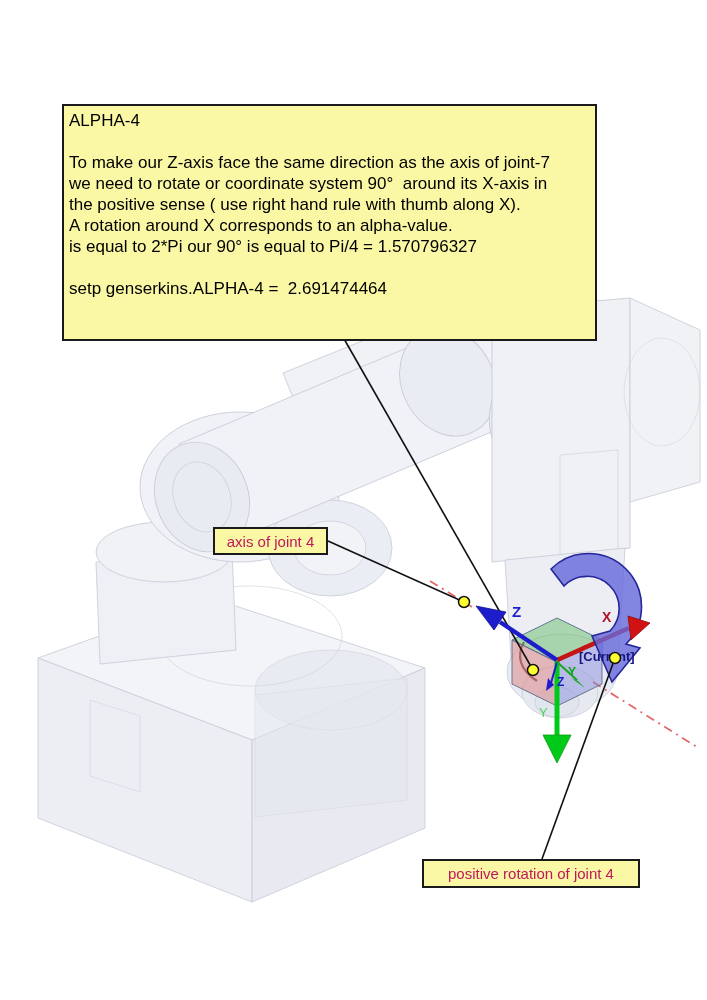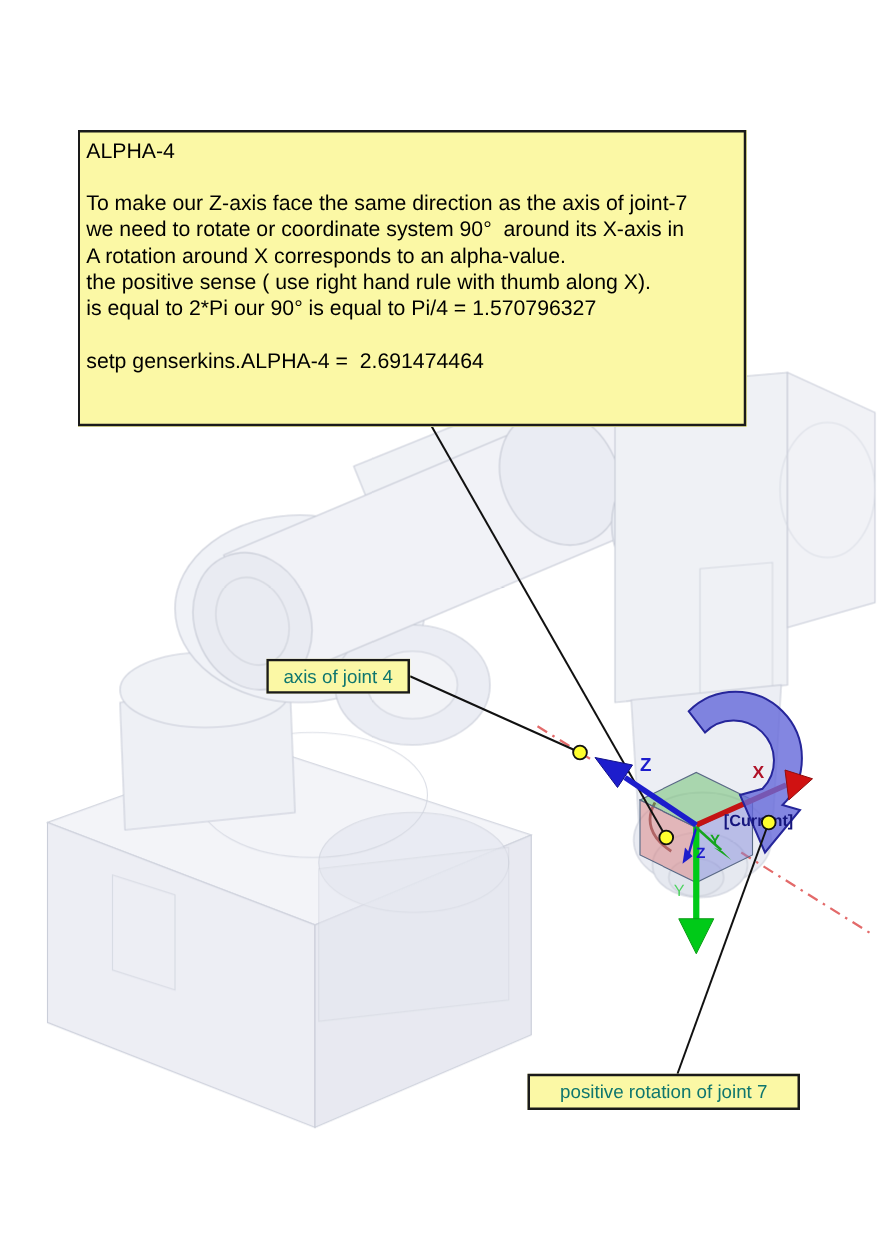--- a/index.html
+++ b/index.html
@@ -11,21 +11,21 @@
     background:var(--note-bg,#FBF8A5);
     border:2px solid #1a1a1a;box-sizing:border-box;
     padding:4px 2px 0 5px;font-size:17px;line-height:21px;color:#000;margin-top:18px;
   }
   .note .ln{white-space:pre;height:21px;}
   .note .spacer{height:21px;}
   .callout-label{
     position:absolute;background:var(--note-bg,#FBF8A5);
     border:2px solid #1a1a1a;box-sizing:border-box;
     display:flex;align-items:center;justify-content:center;
-    font-size:15px;color:#0f766e;white-space:pre;
+    font-size:15px;color:#be185d;white-space:pre;
   }
   #axis-label{left:213px;top:527px;width:115px;height:28px;}
   #rotation-label{left:422px;top:859px;width:218px;height:29px;}
   text{font-family:"Liberation Sans","DejaVu Sans",sans-serif;}
 </style>
 </head>
 <body>
 
 <div class="stage">
 
@@ -131,28 +131,28 @@
       <circle cx="533" cy="670" r="5.5"></circle>
       <circle cx="615" cy="658" r="5.5"></circle>
     </g>
   </svg>
 
   <div class="note">
     <div class="ln">ALPHA-4</div>
     <div class="spacer"></div>
     <div class="ln">To make our Z-axis face the same direction as the axis of joint-7</div>
     <div class="ln">we need to rotate or coordinate system 90°  around its X-axis in</div>
+    <div class="ln">the positive sense ( use right hand rule with thumb along X).</div>
     <div class="ln">A rotation around X corresponds to an alpha-value.</div>
-    <div class="ln">the positive sense ( use right hand rule with thumb along X).</div>
     <div class="ln">is equal to 2*Pi our 90° is equal to Pi/4 = 1.570796327</div>
     <div class="spacer"></div>
     <div class="ln">setp genserkins.ALPHA-4 =  2.691474464</div>
   </div>
 
   <div class="callout-label" id="axis-label">
     <span>axis of joint 4</span>
   </div>
 
   <div class="callout-label" id="rotation-label">
-    <span>positive rotation of joint 7</span>
+    <span>positive rotation of joint 4</span>
   </div>
 
 </div>
 
 </body></html>

